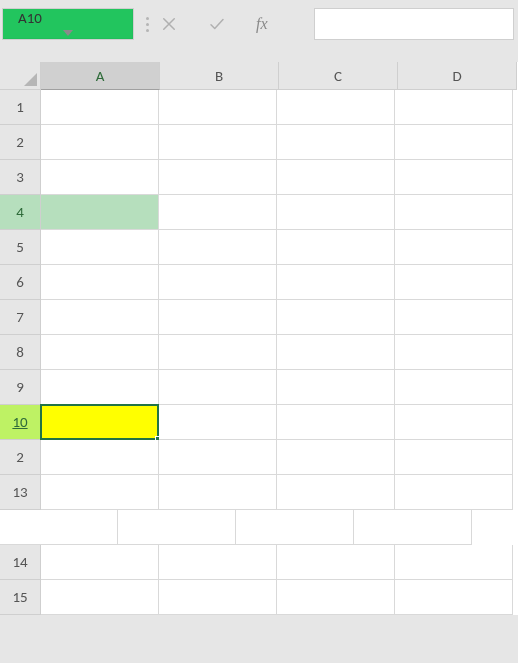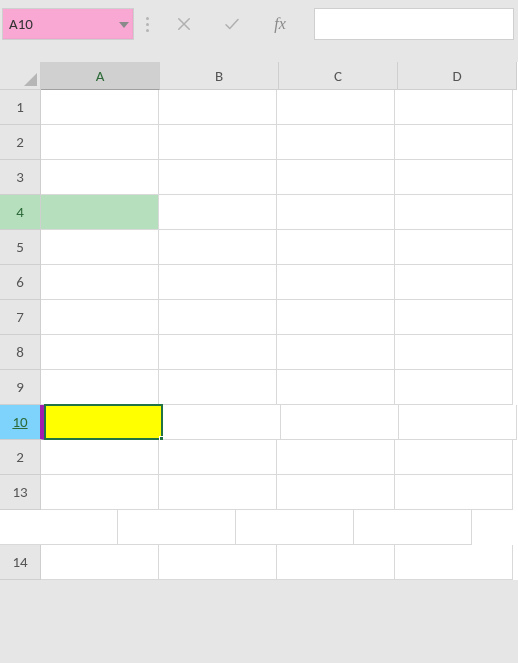--- a/index.html
+++ b/index.html
@@ -20,25 +20,26 @@
     align-items: center;
     height: 48px;
     padding: 8px 4px 8px 2px;
     box-sizing: border-box;
     gap: 6px;
   }
 
   .name-box-wrap {
     display: flex;
     align-items: center;
-    background: #f9a8d4;
+    background: #22c55e;
     border: 1px solid #cfcfcf;
     height: 30px;
     width: 130px;
     box-shadow: inset -1px -1px 0 rgba(0,0,0,0.03);
+    flex-direction: column;
   }
   .name-box-input {
     border: none;
     outline: none;
     background: transparent;
     padding: 0 6px;
     font-size: 15px;
     font-family: inherit;
     color: #333;
     width: 100px;
@@ -65,21 +66,20 @@
   .fb-buttons {
     display: flex;
     align-items: center;
     background: #e6e6e6;
   }
   .fb-btn {
     width: 48px;
     height: 30px;
     display: flex;
     align-items: center;
-    justify-content: center;
     color: #b0b0b0;
     font-size: 18px;
     cursor: default;
   }
   .fb-btn svg { width: 18px; height: 18px; }
   .fx-label {
     font-style: italic;
     font-family: "Cambria Math","Times New Roman",serif;
     font-size: 16px;
     color: #8a8a8a;
@@ -171,21 +171,21 @@
     background: #ffffff;
     position: relative;
     box-sizing: border-box;
   }
 
   
   .row-4 .row-header { background:#b6dfbd; color:#2f6b3a; }
   .row-4 .cell.col-A { background:#b6dfbd; }
 
   
-  .row-10 .row-header { background:#7dd3fc; border-right:5px solid #a21caf; color:#2f6b3a;text-decoration:underline; }
+  .row-10 .row-header { background:#bef264; border-right:1px solid #a21caf; color:#2f6b3a;text-decoration:underline; }
 
   
   .row-10 .cell.col-A {
     background: #ffff00;
   }
   .active-outline {
     position: absolute;
     left: -1px;
     top: -1px;
     right: -1px;
@@ -349,14 +349,21 @@
     <div class="cell"></div>
     <div class="cell"></div>
   </div>
   <div class="row row-14">
     <div class="row-header">14</div>
     <div class="cell col-A"></div>
     <div class="cell"></div>
     <div class="cell"></div>
     <div class="cell"></div>
   </div>
+  <div class="row row-15">
+    <div class="row-header">15</div>
+    <div class="cell col-A"></div>
+    <div class="cell"></div>
+    <div class="cell"></div>
+    <div class="cell"></div>
+  </div>
 
 </div>
 
 </body></html>

